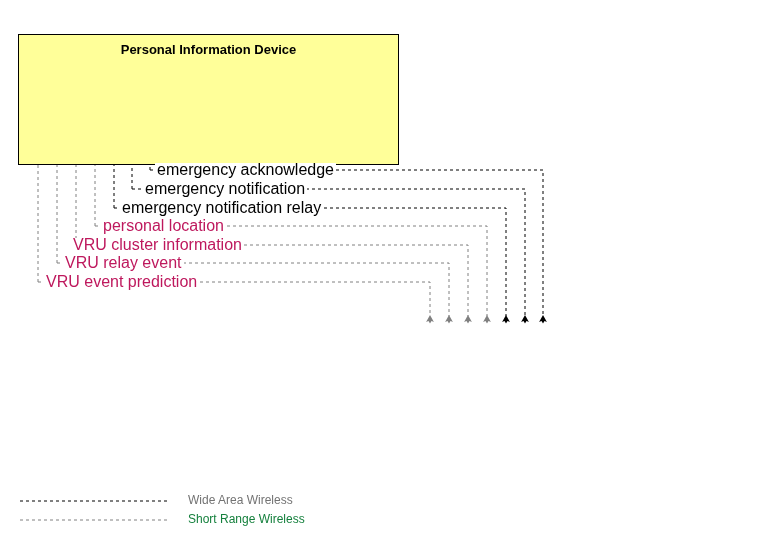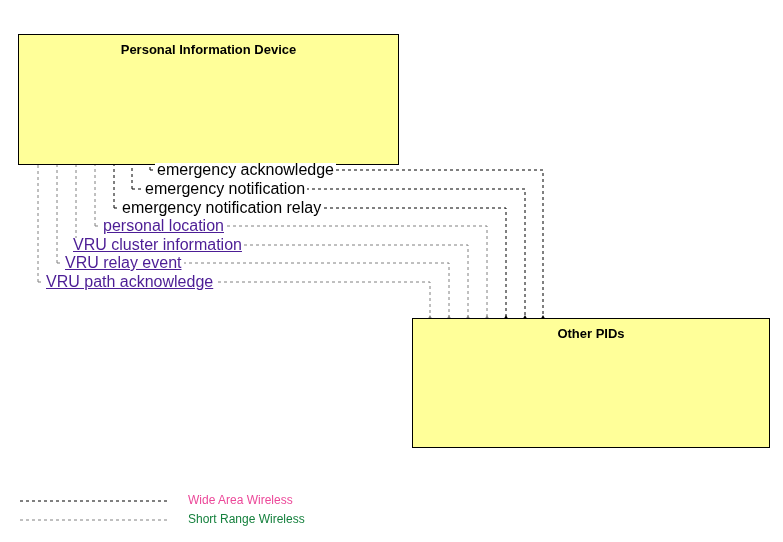--- a/index.html
+++ b/index.html
@@ -49,31 +49,30 @@
     font-size: 16px;
     white-space: nowrap;
     background: #ffffff;
     padding: 0 2px;
     line-height: 13px;
   }
   .flow-label.wide {
     color: #000000;
   }
   .flow-label.short {
-    color: #4c1d95;
-    text-decoration: underline;
+    color: #be185d;
   }
   .legend-label {
     position: absolute;
     font-family: "Liberation Sans", sans-serif;
     font-size: 12px;
     white-space: nowrap;
     line-height: 13px;
   }
-  .legend-label.wide { color: #ec4899; text-align: right; }
+  .legend-label.wide { color: #737373; text-align: right; }
   .legend-label.short { color: #15803d; }
 </style>
 </head>
 <body>
 
 <div id="diagram-root">
 
   <svg class="layer" viewBox="0 0 783 542" xmlns="http://www.w3.org/2000/svg">
     <defs>
       <marker id="arrow-black" markerWidth="9" markerHeight="9" refX="4.5" refY="7.5" orient="0" markerUnits="userSpaceOnUse">
@@ -104,32 +103,29 @@
         <path d="M 57 263 L 449 263 L 449 316" stroke="#808080" stroke-width="1" fill="none" stroke-dasharray="3,3" marker-end="url(#arrow-gray-dn)"></path>
         <path d="M 38 282 L 38 150" stroke="#808080" stroke-width="1" fill="none" stroke-dasharray="3,3" marker-end="url(#arrow-gray)"></path>
         <path d="M 38 282 L 430 282 L 430 316" stroke="#808080" stroke-width="1" fill="none" stroke-dasharray="3,3" marker-end="url(#arrow-gray-dn)"></path>
       </g>
   </svg>
 
   <div class="node-box" id="node-pid" style="left:18px; top:3px; width:381px; height:131px;margin-top:31px;">
     <div class="node-title" style="top:7px;">Personal Information Device</div>
   </div>
 
-  <div class="node-box" id="node-other-pids" style="left:412px; top:318px; width:358px; height:130px;">
-    <div class="node-title" style="top:7px;">Other PIDs</div>
-  </div>
 
   <div id="flow-labels">
       <div class="flow-label wide" style="left: 155px; top: 163px;">emergency acknowledge</div>
       <div class="flow-label wide" style="left: 124px; top: 182px; margin-left: 19px;">emergency notification</div>
       <div class="flow-label wide" style="left: 120px; top: 201px; text-align: center;">emergency notification relay</div>
       <div class="flow-label short" style="left: 101px; top: 219px;">personal location</div>
       <div class="flow-label short" style="left: 71px; top: 238px;">VRU cluster information</div>
       <div class="flow-label short" style="left: 63px; top: 256px;">VRU relay event</div>
-      <div class="flow-label short" style="left: 44px; top: 275px;">VRU path acknowledge</div>
+      <div class="flow-label short" style="left: 44px; top: 275px;">VRU event prediction</div>
     </div>
 
   <svg class="layer" viewBox="0 0 783 542" xmlns="http://www.w3.org/2000/svg">
     <g id="legend-lines">
         <line x1="20" y1="501" x2="170" y2="501" stroke="#000000" stroke-width="1" stroke-dasharray="3,3"></line>
         <line x1="20" y1="520" x2="170" y2="520" stroke="#808080" stroke-width="1" stroke-dasharray="3,3"></line>
       </g>
   </svg>
   <div id="legend-labels">
       <div class="legend-label wide" style="left: 188px; top: 494px;">Wide Area Wireless</div>

